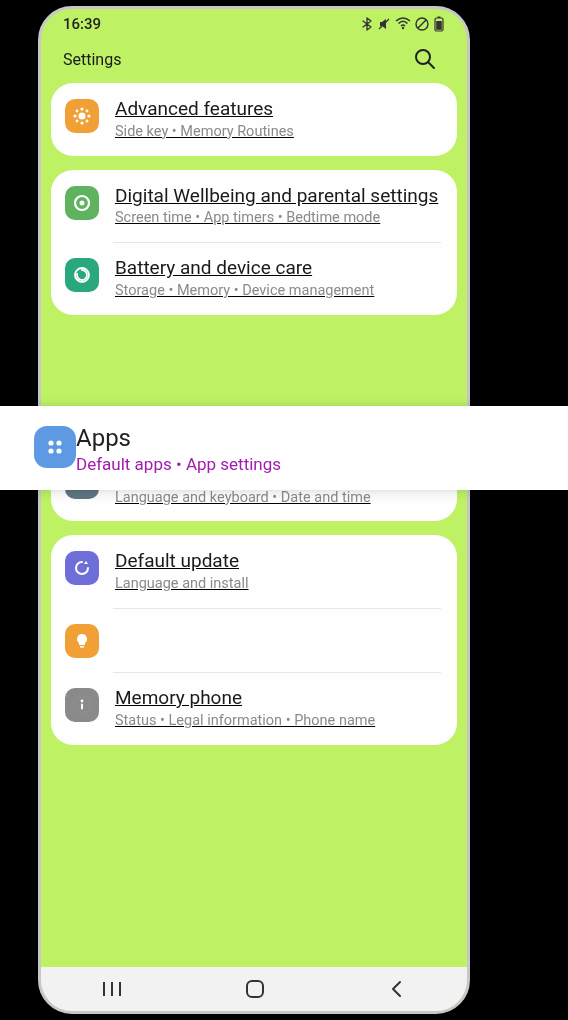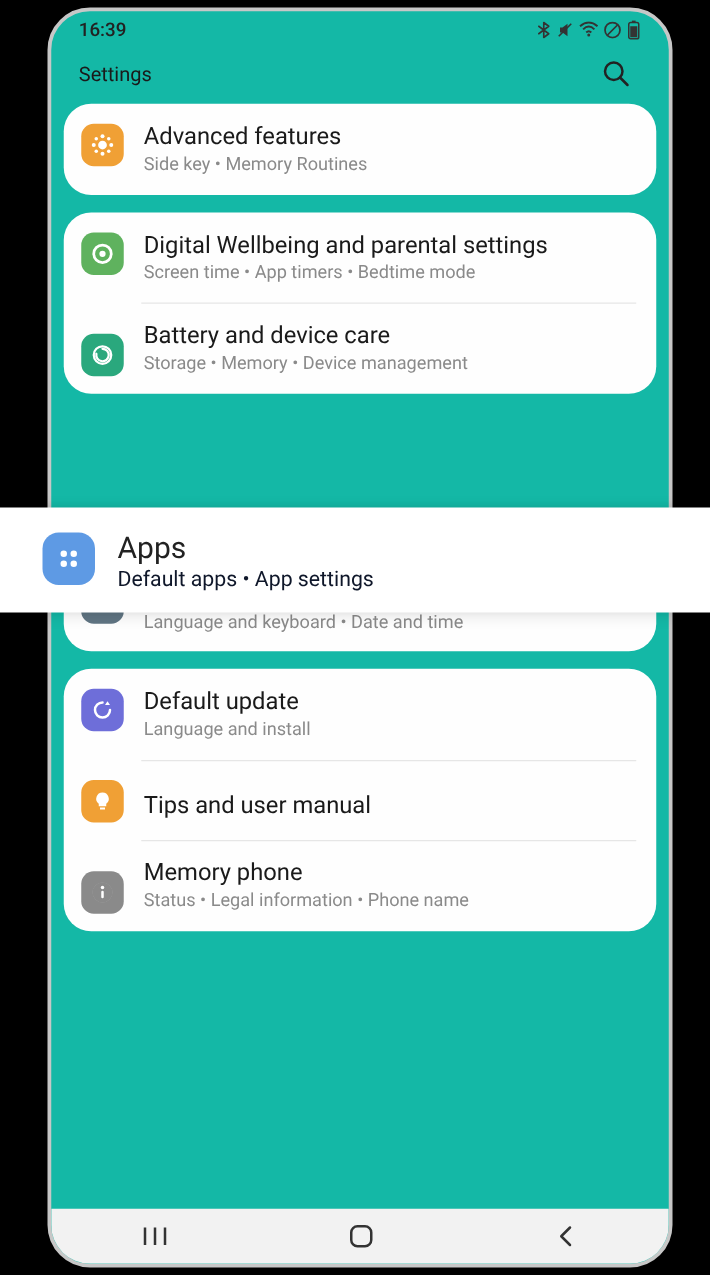--- a/index.html
+++ b/index.html
@@ -8,23 +8,23 @@
       font-family: -apple-system, BlinkMacSystemFont, "Segoe UI", Roboto, sans-serif;
       width: 568px;
       height: 1020px;
       overflow: hidden;
       position: relative;
     }
     .phone {
       position: absolute;
       left: 38px;
       top: 6px;
-      width: 500px;
+      width: 432px;
       height: 1008px;
-      background: #14b8a6;
+      background: #bef264;
       border: 3px solid #c7c7c7;
       border-radius: 34px;
       overflow: hidden;
     }
     .status-bar {
       display: flex;
       justify-content: space-between;
       align-items: center;
       padding: 6px 22px 2px;
       font-size: 15px;
@@ -49,30 +49,30 @@
       font-weight: 400;
     }
     .content {
       padding: 0 10px;
     }
     .card {
       background: #fefefe;
       border-radius: 22px;
       margin-bottom: 14px;
       overflow: hidden;
+      text-decoration: underline;
     }
     .row {
       display: flex;
       align-items: flex-start;
       padding: 14px 16px 14px 14px;
       gap: 16px;
     }
     .row + .row {
       position: relative;
-      align-items: flex-end;
     }
     .row + .row::before {
       content: "";
       position: absolute;
       left: 62px;
       right: 16px;
       top: 0;
       height: 1px;
       background: #e6e6e6;
     }
@@ -104,42 +104,41 @@
       left: 0;
       width: 568px;
       background: #fff;
       box-shadow: 0 2px 12px rgba(0,0,0,0.12), 0 -1px 6px rgba(0,0,0,0.06);
       z-index: 50;
       padding: 18px 0 16px;
     }
     .highlight-row {
       display: flex;
       align-items: flex-start;
-      gap: 18px;
       padding: 0 34px;
     }
     .highlight-icon {
       width: 42px;
       height: 42px;
       border-radius: 13px;
       background: #5e9ae4;
       display: flex;
       align-items: center;
       justify-content: center;
       flex-shrink: 0;
       margin-top: 2px;
     }
     .highlight-title {
       font-size: 24px;
       color: #222;
       margin-bottom: 2px;
     }
     .highlight-sub {
       font-size: 17px;
-      color: #0f172a;
+      color: #a21caf;
     }
     .navbar {
       position: absolute;
       bottom: 0;
       left: 0;
       right: 0;
       height: 44px;
       background: #f2f2f2;
       display: flex;
       justify-content: space-around;
@@ -279,21 +278,20 @@
         </div>
       </div>
       <div class="row">
         <div class="row-icon" style="background:#f0a035">
           <svg width="20" height="20" viewBox="0 0 20 20">
               <path d="M10 3 a5 5 0 0 1 3 9 v2 h-6 v-2 a5 5 0 0 1 3-9" fill="#fff"></path>
               <rect x="8" y="15" width="4" height="1.6" fill="#fff"></rect>
             </svg>
         </div>
         <div class="row-text">
-          <div class="row-title">Tips and user manual</div>
         </div>
       </div>
       <div class="row">
         <div class="row-icon" style="background:#8a8a8a">
           <svg width="20" height="20" viewBox="0 0 20 20">
               <circle cx="10" cy="10" r="8" fill="#fff" opacity="0.25"></circle>
               <circle cx="10" cy="10" r="8" stroke="#fff" stroke-width="0" fill="#8a8a8a"></circle>
               <circle cx="10" cy="10" r="8" fill="none"></circle>
               <circle cx="10" cy="6" r="1.4" fill="#fff"></circle>
               <rect x="9" y="8.5" width="2" height="6" rx="1" fill="#fff"></rect>

